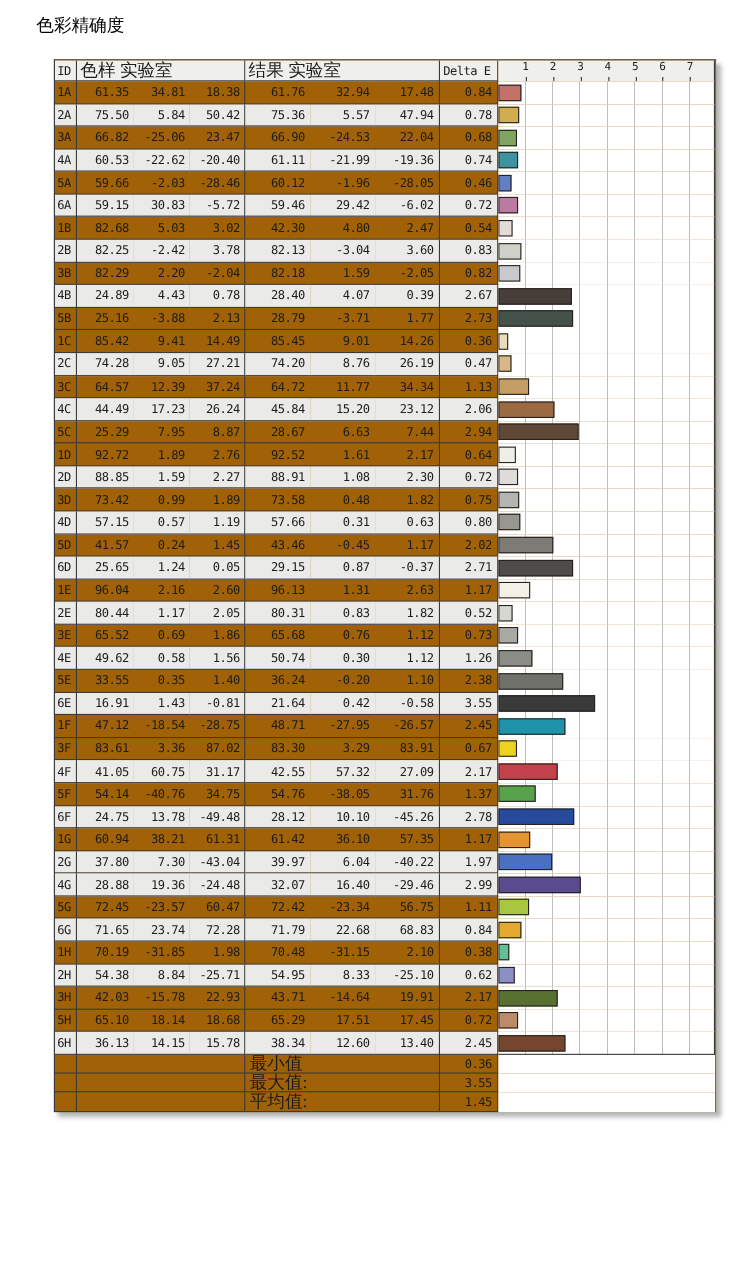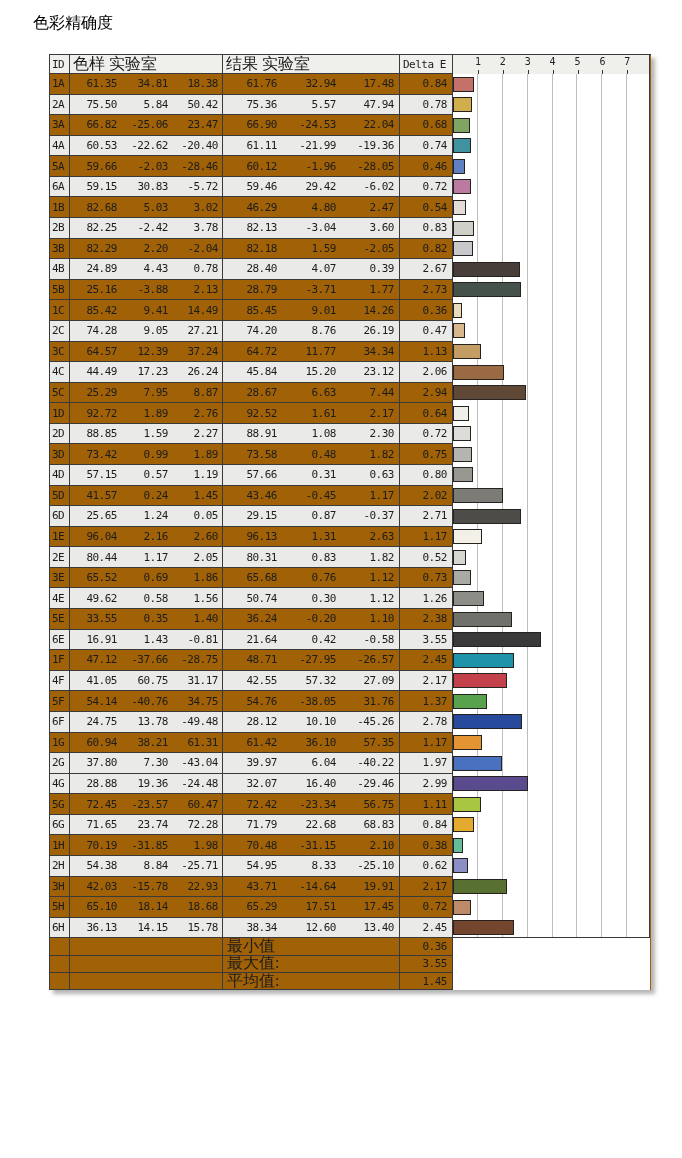--- a/index.html
+++ b/index.html
@@ -169,21 +169,21 @@
         <div class="cell c-delta">0.72</div>
         <div class="cell c-chart">
           <div class="bar" style="width: 17.9px; background: rgb(187, 123, 161);"></div>
         </div>
       </div>
       <div class="row">
         <div class="cell c-id">1B</div>
         <div class="cell c-num">82.68</div>
         <div class="cell c-num">5.03</div>
         <div class="cell c-num last">3.02</div>
-        <div class="cell c-rnum">46.29</div>
+        <div class="cell c-rnum">42.30</div>
         <div class="cell c-rnum">4.80</div>
         <div class="cell c-rnum last">2.47</div>
         <div class="cell c-delta">0.54</div>
         <div class="cell c-chart">
           <div class="bar" style="width: 13.4px; background: rgb(228, 219, 215);"></div>
         </div>
       </div>
       <div class="row alt">
         <div class="cell c-id">2B</div>
         <div class="cell c-num">82.25</div>
@@ -453,28 +453,41 @@
         <div class="cell c-rnum">0.42</div>
         <div class="cell c-rnum last">-0.58</div>
         <div class="cell c-delta">3.55</div>
         <div class="cell c-chart">
           <div class="bar" style="width: 88.4px; background: rgb(58, 58, 58);"></div>
         </div>
       </div>
       <div class="row">
         <div class="cell c-id">1F</div>
         <div class="cell c-num">47.12</div>
-        <div class="cell c-num">-37.66</div>
+        <div class="cell c-num">-18.54</div>
         <div class="cell c-num last">-28.75</div>
         <div class="cell c-rnum">48.71</div>
         <div class="cell c-rnum">-27.95</div>
         <div class="cell c-rnum last">-26.57</div>
         <div class="cell c-delta">2.45</div>
         <div class="cell c-chart">
           <div class="bar" style="width: 61px; background: rgb(30, 147, 169);"></div>
+        </div>
+      </div>
+      <div class="row">
+        <div class="cell c-id">3F</div>
+        <div class="cell c-num">83.61</div>
+        <div class="cell c-num">3.36</div>
+        <div class="cell c-num last">87.02</div>
+        <div class="cell c-rnum">83.30</div>
+        <div class="cell c-rnum">3.29</div>
+        <div class="cell c-rnum last">83.91</div>
+        <div class="cell c-delta">0.67</div>
+        <div class="cell c-chart">
+          <div class="bar" style="width: 16.7px; background: rgb(237, 211, 32);"></div>
         </div>
       </div>
       <div class="row alt">
         <div class="cell c-id">4F</div>
         <div class="cell c-num">41.05</div>
         <div class="cell c-num">60.75</div>
         <div class="cell c-num last">31.17</div>
         <div class="cell c-rnum">42.55</div>
         <div class="cell c-rnum">57.32</div>
         <div class="cell c-rnum last">27.09</div>

